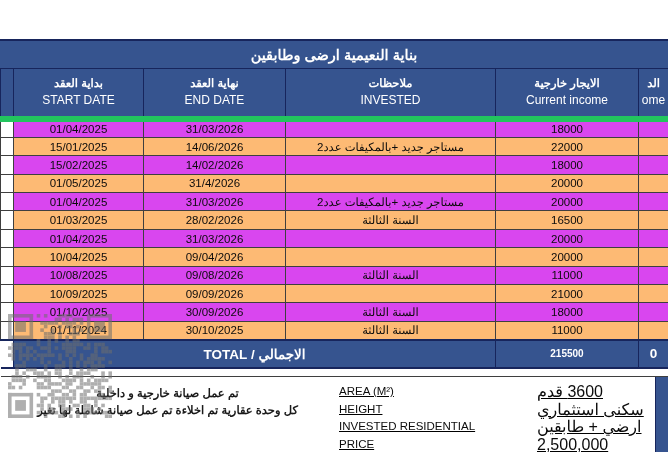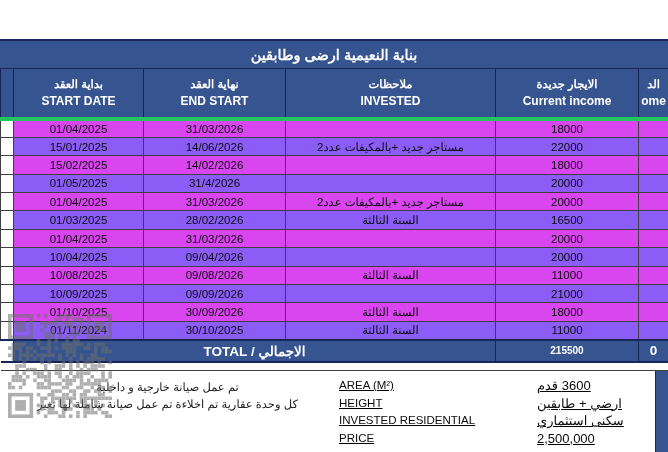--- a/index.html
+++ b/index.html
@@ -65,47 +65,47 @@
   }
 
   
   table.sheet thead th {
     background: #36548f;
     color: #ffffff;
     font-weight: bold;
     height: 50px;
     border-left: 1px solid #17255c;
     border-right: 1px solid #17255c;
-    border-bottom: 4px solid #22c55e;
+    border-bottom: 6px solid #22c55e;
     font-size: 11.5px;
     line-height: 1.45;
   }
   .hd-ar { display: block; font-size: 11.5px; font-weight: bold; direction: rtl; }
-  .hd-en { display: block; font-size: 12px; font-weight: bold; direction: ltr; }
+  .hd-en { display: block; font-size: 12px; font-weight: normal; direction: ltr; }
 
   
   td.edge, th.edge { background: #ffffff; border-left: none; border-right: 1px solid #3f3f3f; }
   thead th.edge { background: #36548f; border-right: 1px solid #17255c; }
   td.part, th.part { border-right: none; border-left: 1px solid #3f3f3f; }
   thead th.part { border-left: 1px solid #17255c; }
 
   tr.band td { background: #d946ef; }
-  tr.plain td { background: #8b5cf6; }
+  tr.plain td { background: #fdba74; }
   tr.band td.edge, tr.plain td.edge { background: #ffffff; }
 
   td.details { text-align: right; padding-right: 3px; direction: rtl; font-size: 11px; }
   td.income  { text-align: center; }
   td.part    { text-align: center; font-size: 11.5px; }
 
   
   tr.total td {
     background: #36548f;
     color: #ffffff;
     font-weight: bold;
-    height: 22px;
+    height: 28px;
     font-size: 13.5px;
     border-top: 2px solid #17255c;
     border-bottom: 2px solid #17255c;
     border-left: 1px solid #17255c;
     border-right: 1px solid #17255c;
   }
   tr.total td.edge { background: #ffffff; color: #000; border-left: none; }
   tr.total td.total-label { text-align: center; direction: rtl; }
   tr.total td.total-val   { text-align: center; font-size: 10px; }
   tr.total td.part        { background: #36548f; }
@@ -149,38 +149,39 @@
   }
   .spec-labels {
     width: 210px;
     direction: ltr;
     text-align: left;
     padding-left: 12px;
   }
   .spec-vals div, .spec-labels div {
     height: 17.5px;
     line-height: 17.5px;
-    font-size: 13px;
+    font-size: 16px;
     color: #0b0b0b;
     white-space: nowrap;
   }
   .spec-labels div { font-size: 11.5px; }
 
   .notes {
     flex: 1;
     padding-top: 8px;
     padding-left: 8px;
     direction: rtl;
     text-align: center;
   }
   .notes div {
     font-size: 11.5px;
     line-height: 17px;
     color: #1a1a1a;
     white-space: nowrap;
+    font-weight: bold;
   }
 
   
   .qr-watermark {
     position: absolute;
     left: 8px;
     top: 305px;
     width: 104px;
     height: 104px;
     opacity: 0.55;
@@ -205,30 +206,30 @@
       <col class="c-start">
       <col class="c-edge">
     </colgroup>
     <thead>
       <tr>
         <th class="part">
           <span class="hd-ar">الد</span>
           <span class="hd-en">ome</span>
         </th>
         <th>
-          <span class="hd-ar">الايجار جديدة</span>
+          <span class="hd-ar">الايجار خارجية</span>
           <span class="hd-en">Current income</span>
         </th>
         <th>
           <span class="hd-ar">ملاحظات</span>
           <span class="hd-en">INVESTED</span>
         </th>
         <th>
           <span class="hd-ar">نهاية العقد</span>
-          <span class="hd-en">END START</span>
+          <span class="hd-en">END DATE</span>
         </th>
         <th>
           <span class="hd-ar">بداية العقد</span>
           <span class="hd-en">START DATE</span>
         </th>
         <th class="edge"></th>
       </tr>
     </thead>
     <tbody id="tbody">
         <tr class="band">
@@ -349,22 +350,22 @@
 
     <div class="spec-block">
       <div class="spec-labels" id="spec-labels">
           <div>AREA (M²)</div>
           <div>HEIGHT</div>
           <div>INVESTED RESIDENTIAL</div>
           <div>PRICE</div>
         </div>
       <div class="spec-vals" id="spec-vals">
           <div>3600 قدم</div>
+          <div>سكنى استثماري</div>
           <div>ارضي + طابقين</div>
-          <div>سكنى استثماري</div>
           <div>2,500,000</div>
         </div>
     </div>
 
     <div class="notes" id="notes">
         <div>تم عمل صيانة خارجية و داخلية</div>
         <div>كل وحدة عقارية تم اخلاءة تم عمل صيانة شاملة لها تغير</div>
       </div>
   </div>
 

